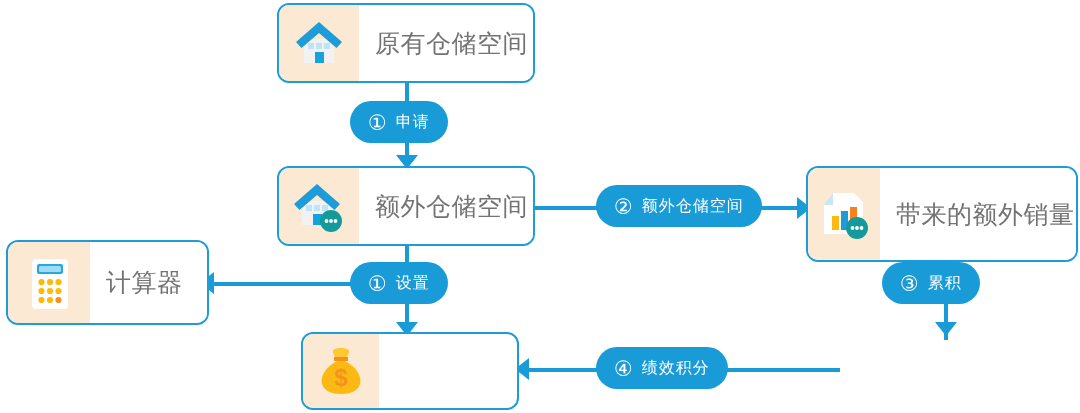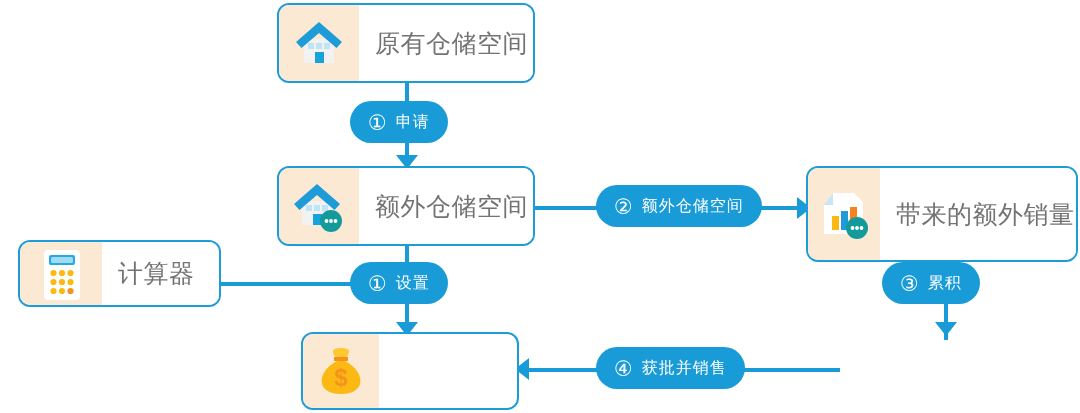--- a/index.html
+++ b/index.html
@@ -179,21 +179,21 @@
         <circle cx="36.5" cy="41" r="1.9" fill="#ffffff"></circle>
         <circle cx="41" cy="41" r="1.9" fill="#ffffff"></circle>
         <circle cx="45.5" cy="41" r="1.9" fill="#ffffff"></circle>
       </svg>
     </div>
     <div class="label-cell">
       <span>带来的额外销量</span>
     </div>
   </div>
 
-  <div class="node" style="left:18px;top:240px;width:203px;height:67px;">
+  <div class="node" style="left:6px;top:240px;width:203px;height:85px;">
     <div class="icon-cell" style="width:82px;">
       <svg class="ico" width="50" height="58" viewBox="0 0 50 58" aria-hidden="true">
         <rect x="8" y="5" width="36" height="50" rx="4" fill="#FFFFFF"></rect>
 
         <rect x="13" y="10" width="26" height="10" rx="2" fill="#29A8DF"></rect>
         <rect x="15" y="12" width="22" height="6" rx="1.5" fill="#9FDCF4"></rect>
 
         <circle cx="17.5" cy="28" r="3.1" fill="#FDB913"></circle>
         <circle cx="26" cy="28" r="3.1" fill="#FDB913"></circle>
         <circle cx="34.5" cy="28" r="3.1" fill="#FDB913"></circle>
@@ -229,17 +229,17 @@
 
         <path d="M22 17 C10 23 5 33 7 40 C9 47 17 50 26 50 C35 50 43 47 45 40 C47 33 42 23 30 17 Z" fill="#FDB913"></path>
 
         <text x="26" y="42" font-family="'Liberation Sans',sans-serif" font-size="24" font-weight="bold" fill="#F5921E" text-anchor="middle">$</text>
       </svg>
     </div>
   </div>
 
   <div class="pill" style="left:596px;top:347px;">
     <span class="num">④</span>
-    <span class="txt">获批并销售</span>
+    <span class="txt">绩效积分</span>
   </div>
 
 
 </div>
 
 </body></html>

